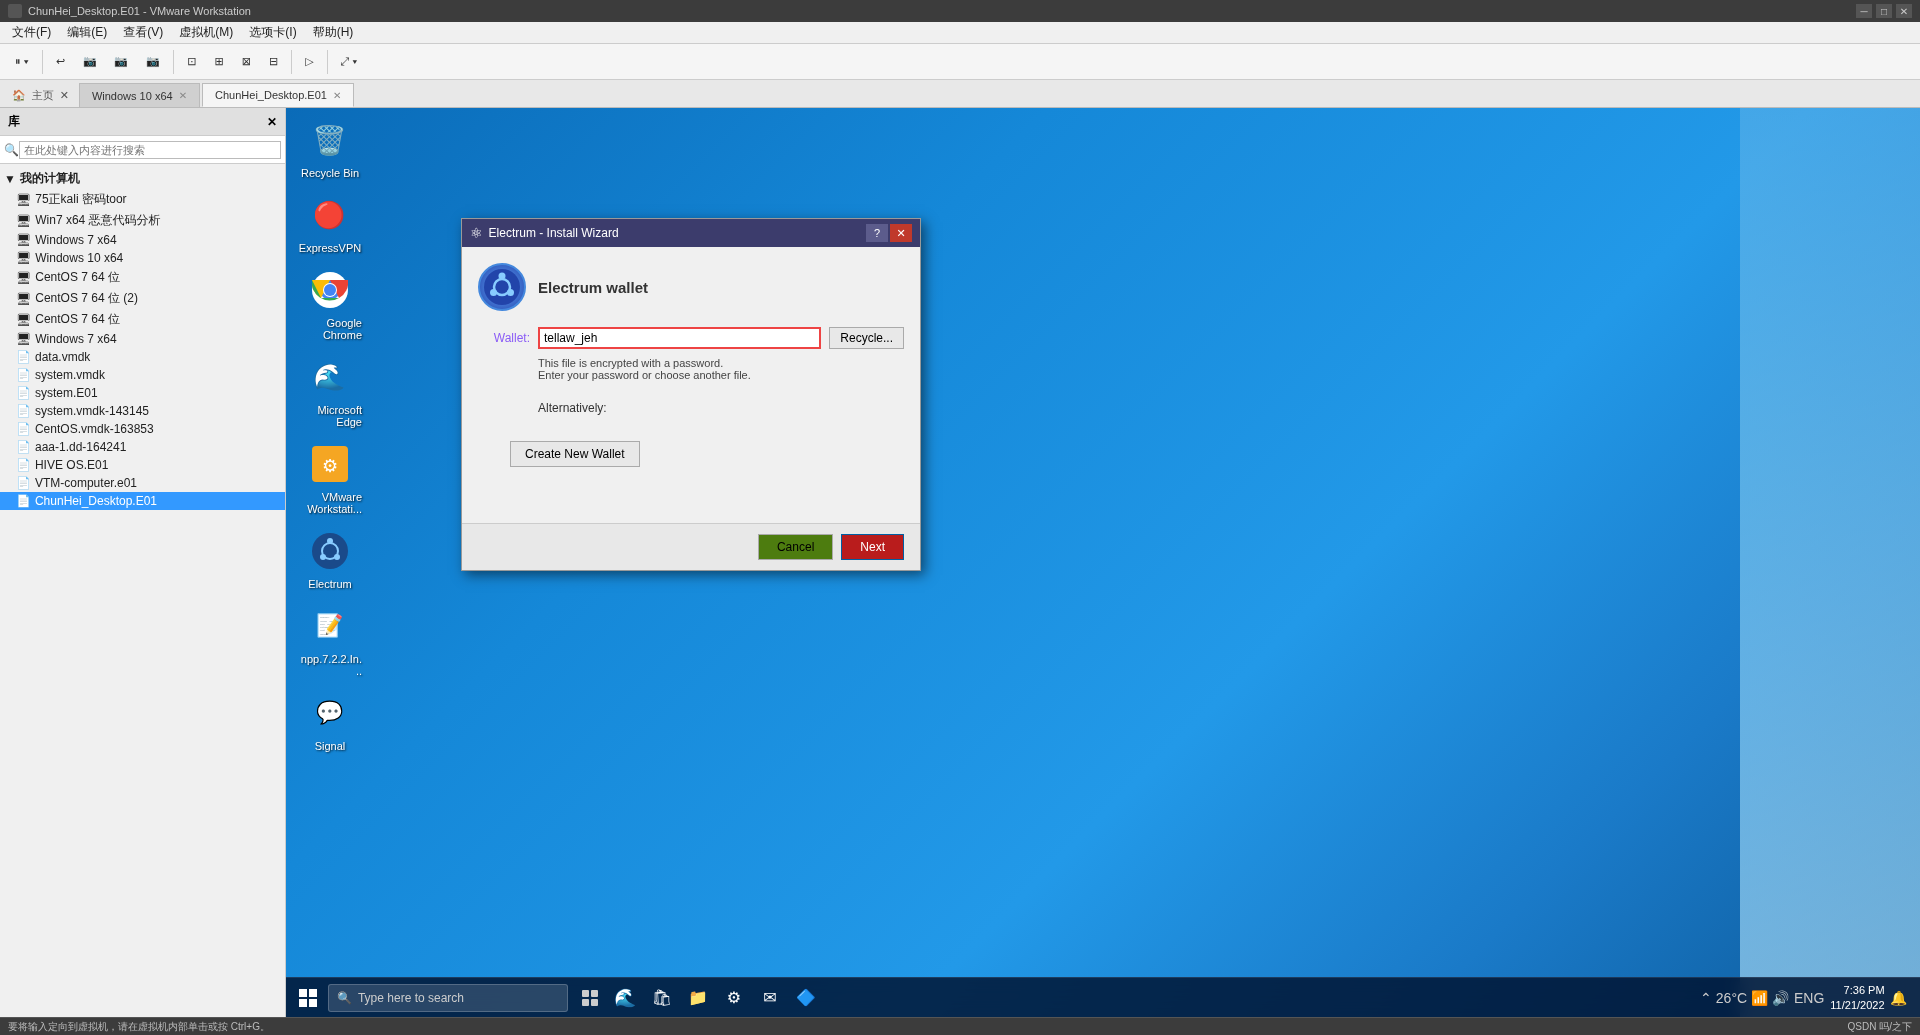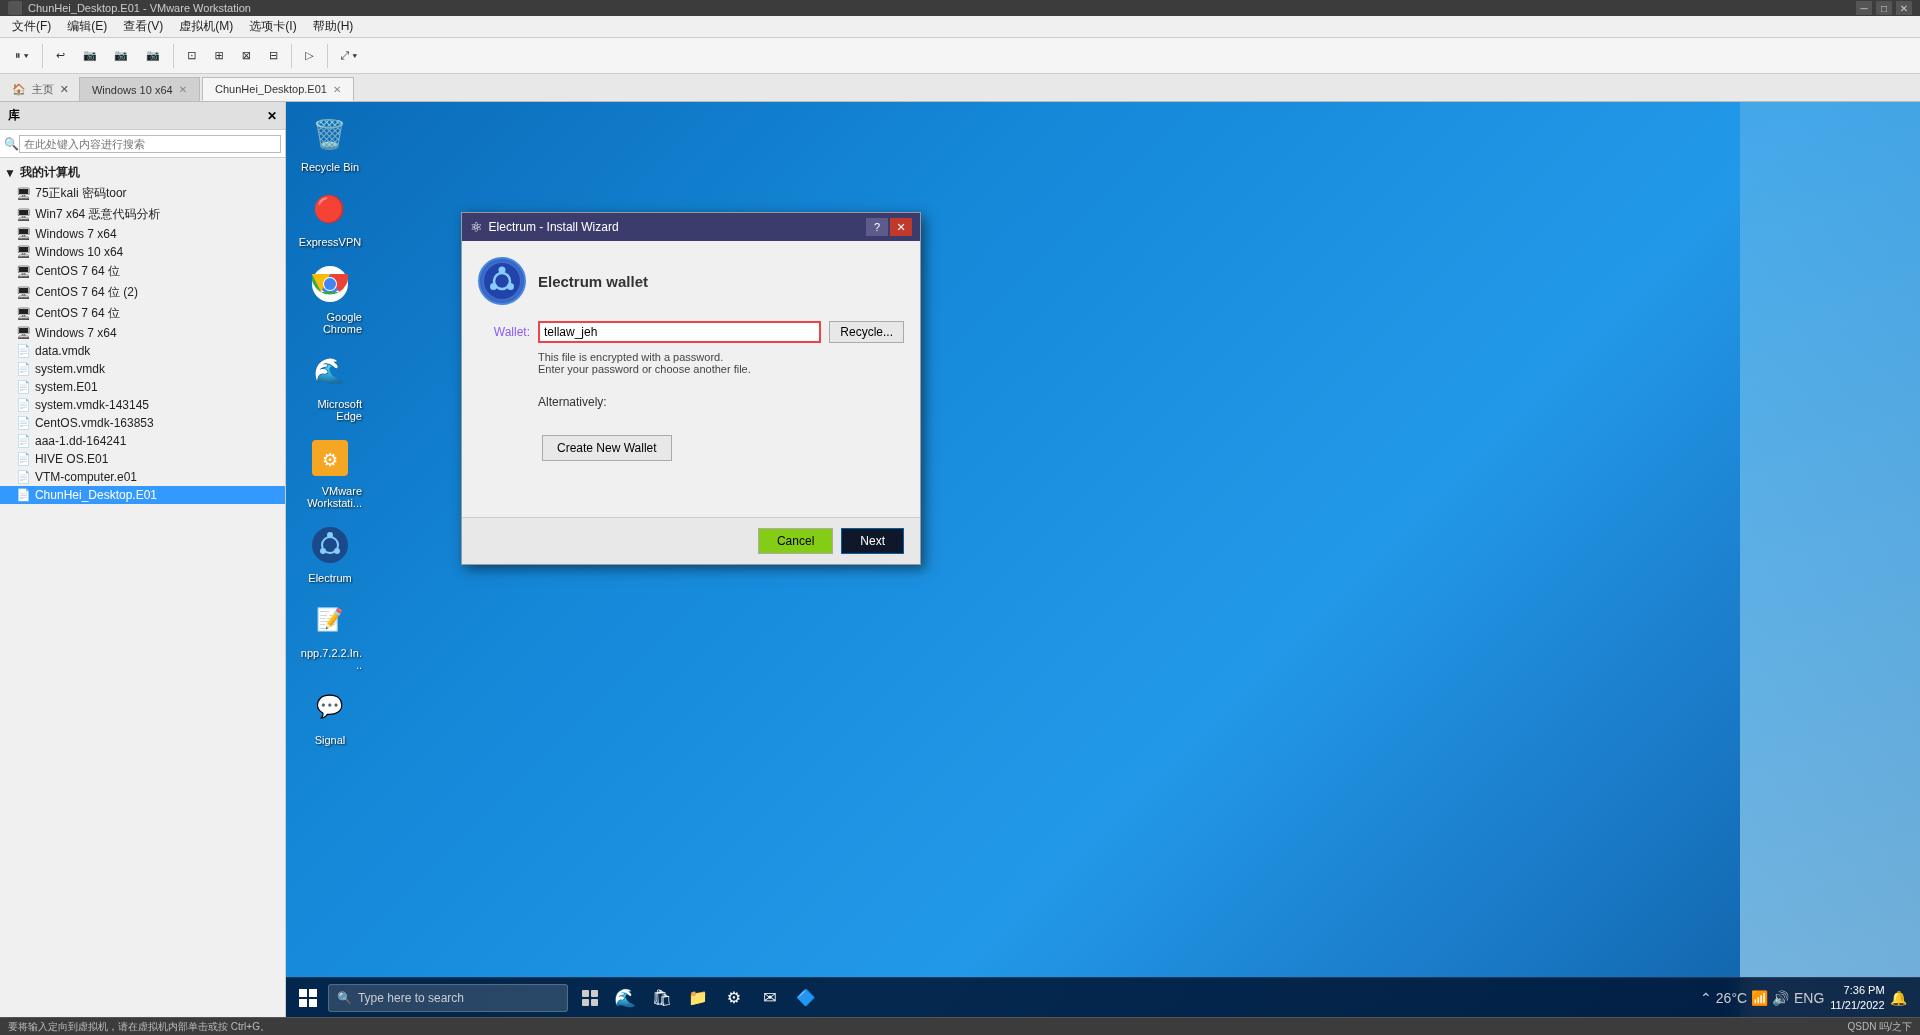--- a/index.html
+++ b/index.html
@@ -16,21 +16,21 @@
     .vmware-outer {
       width: 1920px;
       height: 1035px;
       display: flex;
       flex-direction: column;
       background: #2d2d2d;
     }
 
     
     .title-bar {
-      height: 16px;
+      height: 22px;
       background: #3c3c3c;
       display: flex;
       align-items: center;
       justify-content: space-between;
       padding: 0 8px;
       color: #ccc;
       font-size: 11px;
       flex-shrink: 0;
     }
     .title-bar-left { display: flex; align-items: center; gap: 6px; }
@@ -315,39 +315,39 @@
       margin-bottom: 26px;
       margin-left: 60px;
     }
     .create-wallet-btn {
       height: 26px;
       padding: 0 14px;
       background: #e8e8e8;
       border: 1px solid #aaa;
       font-size: 12px;
       cursor: pointer;
-      margin-left: 64px;
+      margin-left: 32px;
     }
 
     .dialog-footer {
       display: flex; justify-content: flex-end; gap: 8px;
       padding: 10px 16px;
       border-top: 1px solid #ccc;
       background: #e8e8e8;
     }
     .footer-btn {
       height: 26px;
       padding: 0 18px;
-      background: #84cc16;
+      background: #4d7c0f;
       border: 1px solid #aaa;
       font-size: 12px;
       cursor: pointer;
     }
     .footer-btn.primary {
-      background: #0f172a;
+      background: #b91c1c;
       color: #fff;
       border-color: #005fa3;
       text-align: right;
     }
 
     
     .win-taskbar {
       height: 40px;
       background: rgba(0,20,50,0.85);
       backdrop-filter: blur(8px);

